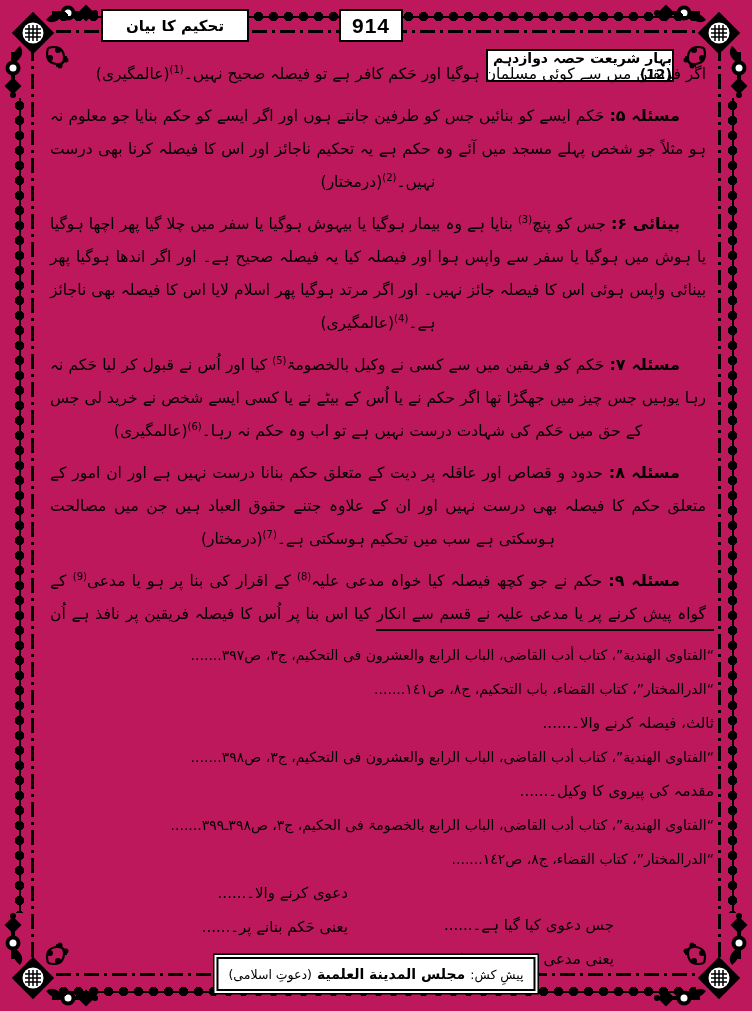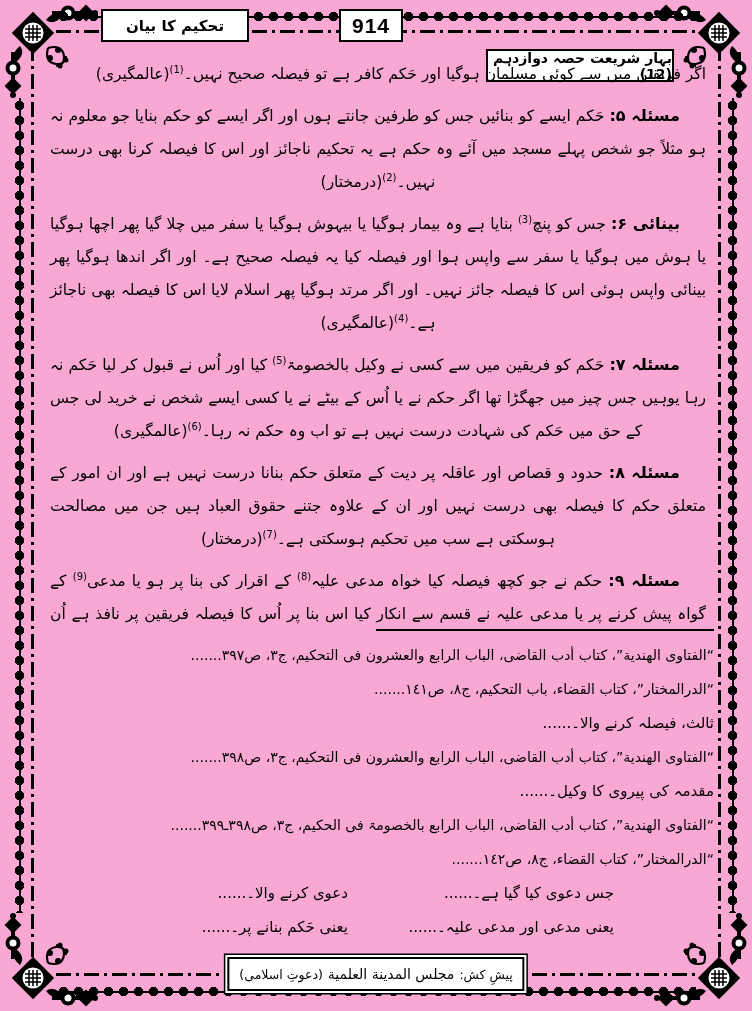--- a/index.html
+++ b/index.html
@@ -1,16 +1,16 @@
 <!DOCTYPE html>
 <html lang="ur" dir="rtl"><head>
 <meta charset="utf-8">
 <style>
   html,body{margin:0;padding:0;background:#e8e8e8;}
-  .page{position:relative;width:752px;height:1011px;background:#f9a8d4;margin:0 auto;
+  .page{position:relative;width:752px;height:1011px;background:#be185d;margin:0 auto;
         font-family:"DejaVu Sans",sans-serif;color:#000;overflow:hidden;direction:rtl;}
 
   
   .beads-v{position:absolute;top:98px;bottom:98px;width:13px;
     background-image:linear-gradient(#000,#000),radial-gradient(circle at 50% 50%,#000 0 4.6px,transparent 4.7px);
     background-size:2px 100%,13px 15px;background-position:50% 0,0 0;background-repeat:no-repeat,repeat-y;}
   .beads-v.left{left:13px}.beads-v.right{right:13px}
   .dash-v{position:absolute;top:46px;bottom:46px;width:3px;
     background:repeating-linear-gradient(180deg,#000 0 15px,transparent 15px 20px,#000 20px 23px,transparent 23px 28px);}
   .dash-v.left{left:31px}.dash-v.right{right:31px}
@@ -30,21 +30,21 @@
   .hbox.chapter{left:45px;width:148px;font-size:15px;}
   .hbox.pagenum{left:283px;width:64px;font-family:"Liberation Sans",sans-serif;font-size:21px;letter-spacing:1px;direction:ltr;}
   .hbox.booktitle{left:430px;width:188px;font-size:14px;margin-top:40px;}
 
   .footer-band{bottom:12px;height:42px;}
   .footer-band .band-dash{top:16px}
   .footer-band .band-beads{top:28px}
   .footer-box{position:absolute;left:50%;top:0;transform:translateX(-50%);height:34px;padding:0 10px;
     background:#fff;border:2px solid #000;box-shadow:0 0 0 2px #fff,0 0 0 3.5px #000;
     display:flex;align-items:center;gap:5px;direction:rtl;font-size:12.5px;white-space:nowrap;box-sizing:border-box;}
-  .footer-name{font-weight:normal;font-size:14px;}
+  .footer-name{font-weight:bold;font-size:14px;}
 
   
   .corner{position:absolute;width:96px;height:96px;}
   .corner.tl{top:2px;left:2px}
   .corner.tr{top:2px;right:2px;transform:scaleX(-1)}
   .corner.bl{bottom:2px;left:2px;transform:scaleY(-1)}
   .corner.br{bottom:2px;right:2px;transform:scale(-1,-1)}
 
   
   .body-region{position:absolute;top:50px;right:38px;left:42px;height:578px;overflow:hidden;direction:rtl;}
@@ -56,21 +56,21 @@
 
   
   .fn-sep{position:absolute;top:629px;right:38px;width:338px;border-top:2.5px solid #000;}
   .fn-region{position:absolute;top:638px;left:42px;right:38px;}
   .fn-row{height:34px;line-height:34px;text-align:right;direction:ltr;font-size:14px;white-space:nowrap;overflow:hidden;}
   .fn-row.urdu{font-size:15px;}
   .fn-text{direction:rtl;unicode-bidi:isolate;text-align:center;}
   .fn-dots{letter-spacing:1px;}
   .fn-pair{position:relative;height:34px;line-height:34px;direction:ltr;font-size:15px;}
   .fn-pair .cell{position:absolute;white-space:nowrap;}
-  .fn-pair .cell.r{right:100px;}
+  .fn-pair .cell.r{right:100px;margin-top:32px;}
   .fn-pair .cell.l{right:366px;}
 </style>
 </head>
 <body>
 
 <div class="page">
 
   <div class="beads-v left"></div>
   <div class="dash-v  left"></div>
   <div class="beads-v right"></div>

